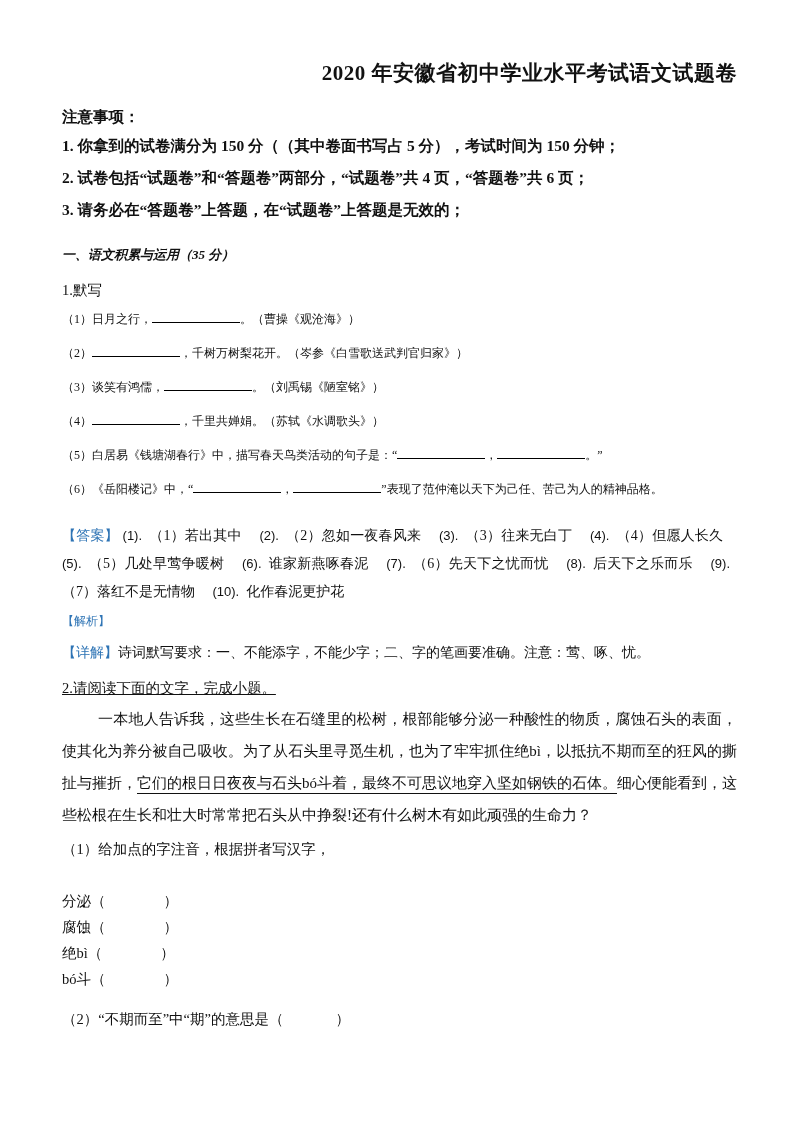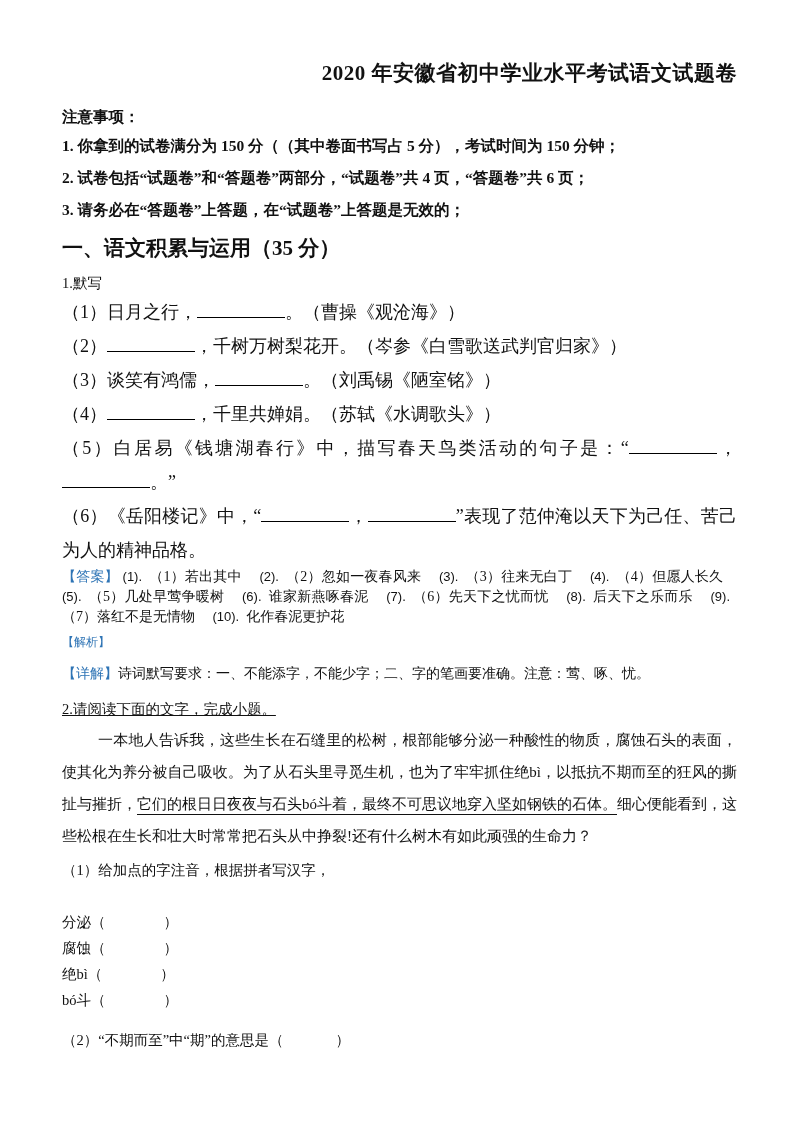--- a/index.html
+++ b/index.html
@@ -27,46 +27,48 @@
     font-size: 15.5px;
     font-weight: bold;
     line-height: 26px;
   }
   .notice-item {
     font-size: 15.5px;
     font-weight: bold;
     line-height: 32px;
   }
   .section-heading {
-    margin-top: 9px;
-    font-size: 21px;
+    margin-top: 16px;
+    font-size: 13px;
     font-weight: bold;
     line-height: 26px;
+    font-style: italic;
   }
   .q1-label {
     margin-top: 10px;
     font-size: 14.5px;
     line-height: 24px;
   }
   .q1-items {
-    font-size: 18px;
+    font-size: 12px;
     line-height: 34px;
     text-align: justify;
   }
   .blank {
     display: inline-block;
     width: 88px;
     height: 0.95em;
     border-bottom: 1px solid #000;
     vertical-align: baseline;
   }
   .answer-block {
     font-size: 14px;
-    line-height: 20px;
+    line-height: 28px;
     text-align: justify;
+    margin-top: 16px;
   }
   .label-blue { color: #2e74b5; }
   .ans-item { margin-right: 14px; white-space: normal; }
   .ans-num {
     font-family: "Liberation Sans", sans-serif;
     font-size: 13px;
     margin-right: 7px;
   }
   .analysis-line { font-size: 12px; line-height: 31px; }
   .detail-line { font-size: 14px; line-height: 31px; }

